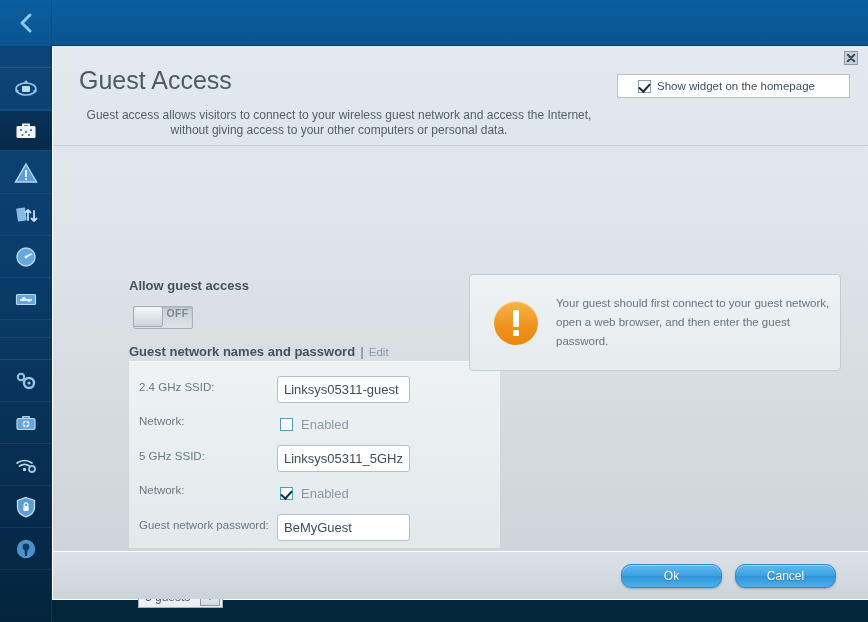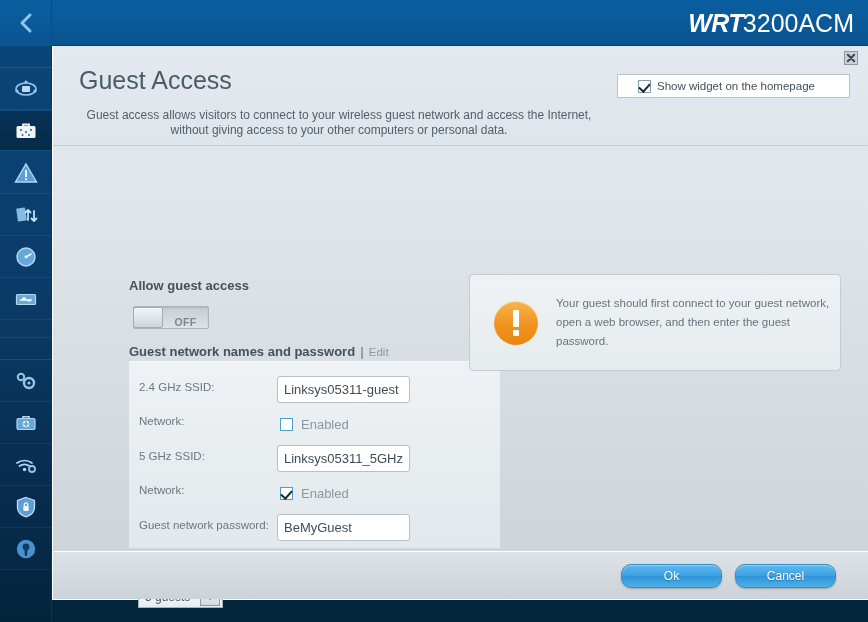--- a/index.html
+++ b/index.html
@@ -140,25 +140,25 @@
   .sec-title-2 {
     position: absolute;
     font-size: 13px; font-weight: bold; color: #44525e;
   }
   .edit-sep { color: #8c98a2; font-weight: bold; margin: 0 5px; }
   .edit-link { color: #8d99a3; font-weight: normal; font-size: 11.5px; cursor: pointer; }
 
   
   .switch {
     position: absolute; left: 80px; top: 203px;
-    width: 76px; height: 23px;
+    width: 60px; height: 23px;
     background: linear-gradient(to bottom,#c7ced4,#dde3e7);
     border: 1px solid #a9b4bd;
     border-radius: 2px;
-    display: flex; align-items: flex-end;
+    display: flex; align-items: flex-start;
     cursor: pointer;
     box-shadow: inset 0 1px 2px rgba(0,0,0,.12);
   }
   .switch .knob {
     width: 30px; height: 21px;
     margin: 0;
     background: linear-gradient(to bottom,#f2f6f8,#cdd5da);
     border: 1px solid #9fabb5;
     border-radius: 2px;
     margin-left: -1px; margin-top: -1px;
@@ -280,23 +280,20 @@
 <body>
 
 <div id="app">
 
   <div class="topbar">
     <div class="topbar-left">
       <svg class="back-chevron" viewBox="0 0 20 22">
         <polyline points="14,3 6,11 14,19" fill="none" stroke="#8fc6ef" stroke-width="3" stroke-linecap="round" stroke-linejoin="round"></polyline>
       </svg>
     </div>
-    <div class="brand">
-      <span class="wrt">WRT</span><span class="model">3200ACM</span>
-    </div>
   </div>
 
   <div class="sidebar">
     <div class="side-item first-pad"></div>
 
     <div class="side-item">
       <svg class="side-icon" viewBox="0 0 24 24">
         <ellipse cx="12" cy="12" rx="10" ry="6" fill="none" stroke="#9fcdf0" stroke-width="1.5"></ellipse>
         <rect x="8" y="9" width="8" height="6" rx="1" fill="#c9e3f8"></rect>
         <circle cx="12" cy="5" r="1.6" fill="#9fcdf0"></circle>

